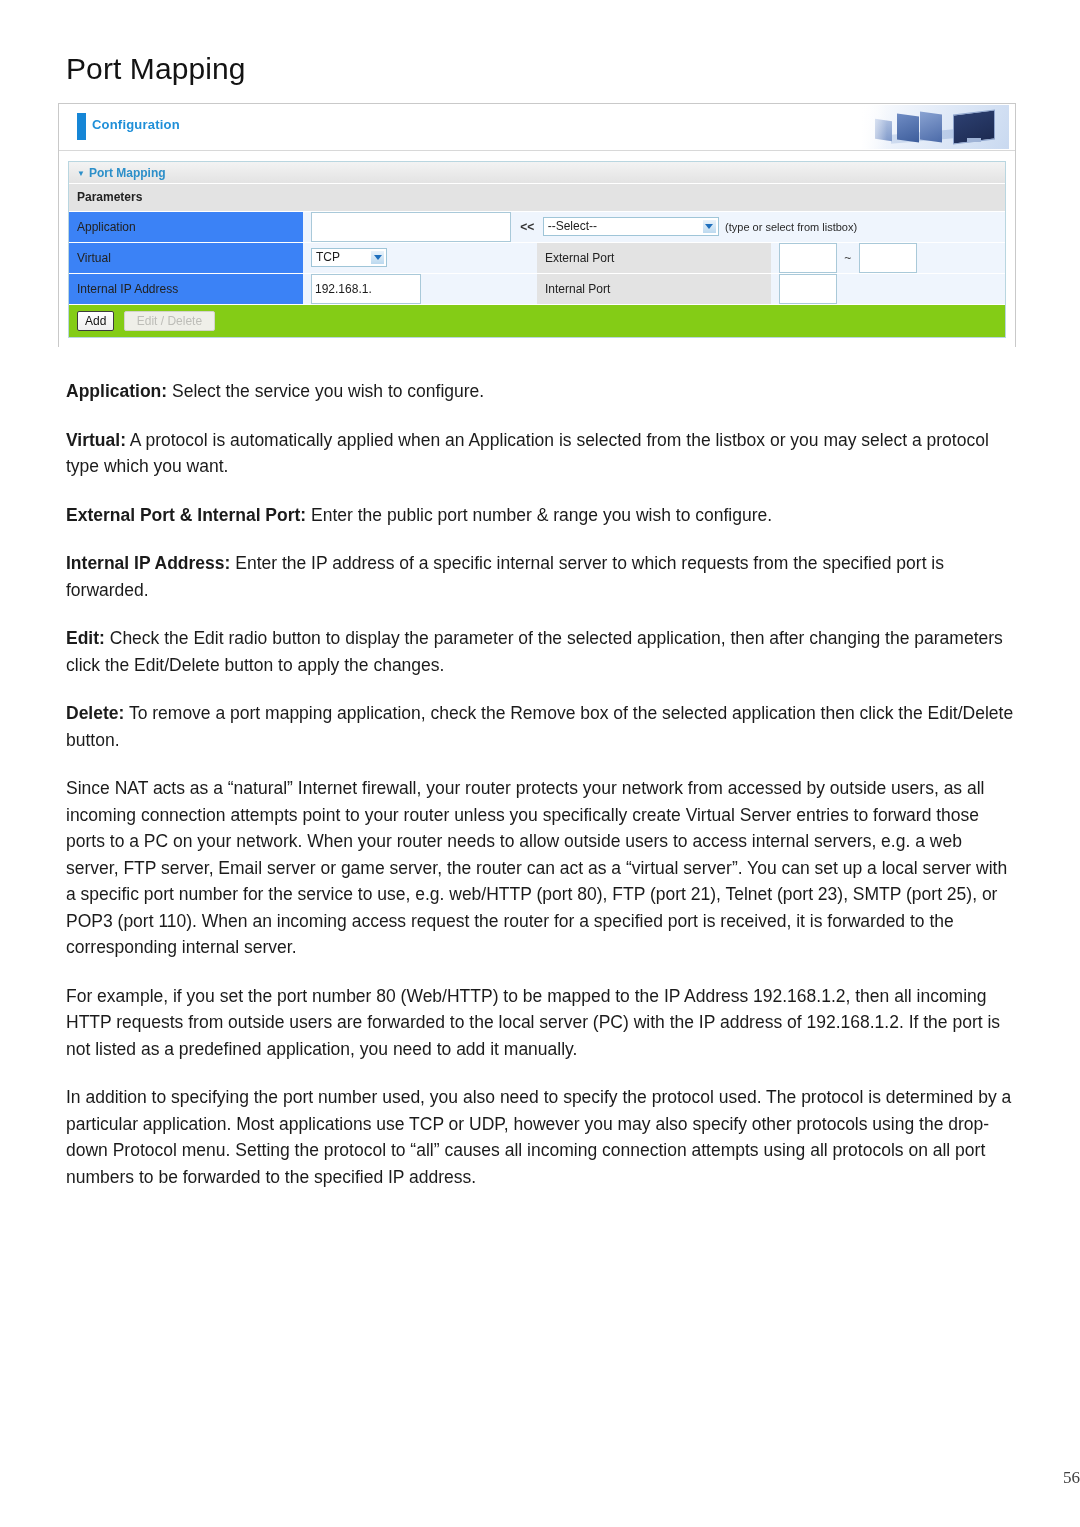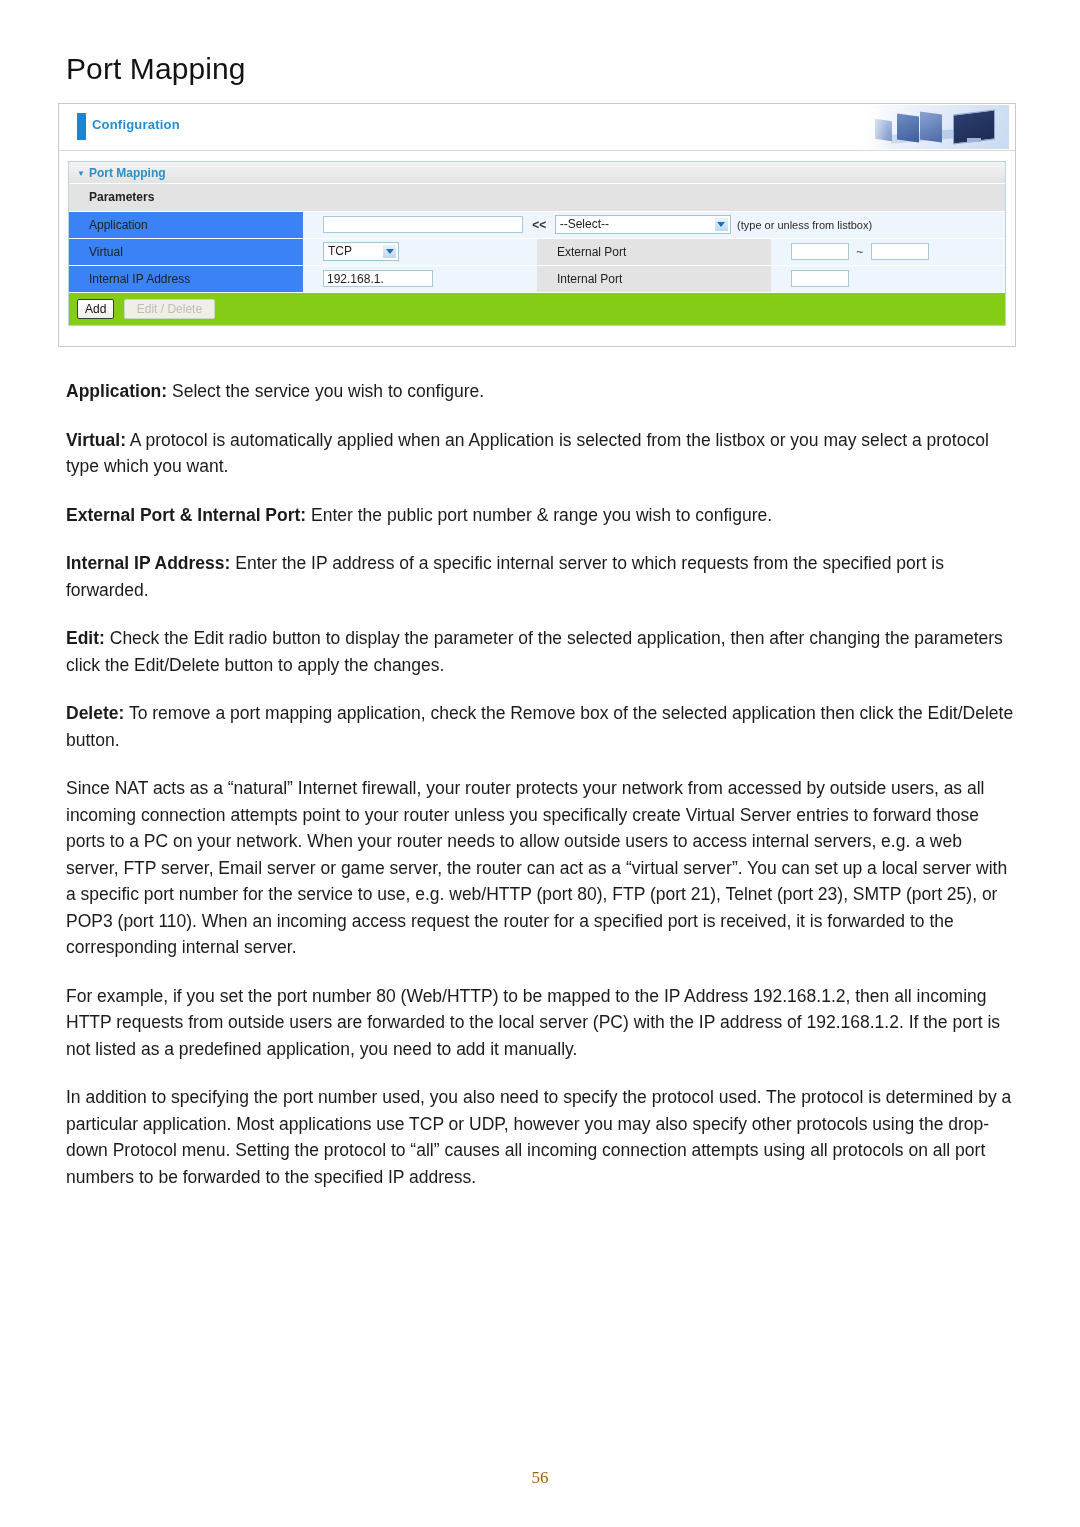--- a/index.html
+++ b/index.html
@@ -171,21 +171,21 @@
   }
 
   .rowtbl {
     width: 100%;
     border-collapse: collapse;
     table-layout: fixed;
     font-size: 12px;
   }
   .rowtbl tr { height: 27px; }
   .rowtbl td {
-    padding: 0 0 0 20px;
+    padding: 0 0 0 8px;
     vertical-align: middle;
     border-bottom: 1px solid #ffffff;
     color: #222222;
   }
   .lbl {
     width: 183px;
     background: #3b82f6;
     font-weight: normal;
     color: #1e1e1e;
   }
@@ -195,21 +195,21 @@
   }
   .fld { background: #eff5fd; }
   .hdrrow td {
     background: #e3e3e3;
     font-weight: bold;
     height: 24px;
   }
 
   input.txt {
     border: 1px solid #a9c9d9;
-    height: 17px;
+    height: 30px;
     font-size: 12px;
     font-family: "Liberation Sans", sans-serif;
     padding: 0 3px;
     color: #1c1c1c;
     background: #ffffff;
     box-sizing: border-box;
     vertical-align: middle;
     outline: none;
   }
   .w-app  { width: 200px; }
@@ -300,24 +300,24 @@
     color: #1b1b1b;
   }
   .copy p { margin: 0 0 22px 0; }
   .copy b { font-weight: bold; }
 
   .pageno {
     position: absolute;
     left: 0;
     right: 0;
     top: 1468px;
-    text-align: center;
+    text-align: right;
     font-family: "Liberation Serif", serif;
     font-size: 17px;
-    color: #a16207;
+    color: #404040;
   }
 </style>
 </head>
 <body>
 
 <div class="page">
 
   <h1 class="page-title">Port Mapping</h1>
 
   <div class="screenshot">
@@ -352,21 +352,21 @@
 
             <tr>
               <td class="lbl">Application</td>
               <td class="fld" colspan="3">
                 <input class="txt w-app" type="text" value="" style="">
                 <span class="lt">&lt;&lt;</span>
                 <span class="selwrap sel-app">
                   <span class="seltext">--Select--</span>
                   <span class="arrowbtn"></span>
                 </span>
-                <span class="hint">(type or unless from listbox)</span>
+                <span class="hint">(type or select from listbox)</span>
               </td>
             </tr>
 
             <tr>
               <td class="lbl">Virtual</td>
               <td class="fld" style="width:265px">
                 <span class="selwrap sel-proto">
                   <span class="seltext">TCP</span>
                   <span class="arrowbtn"></span>
                 </span>

